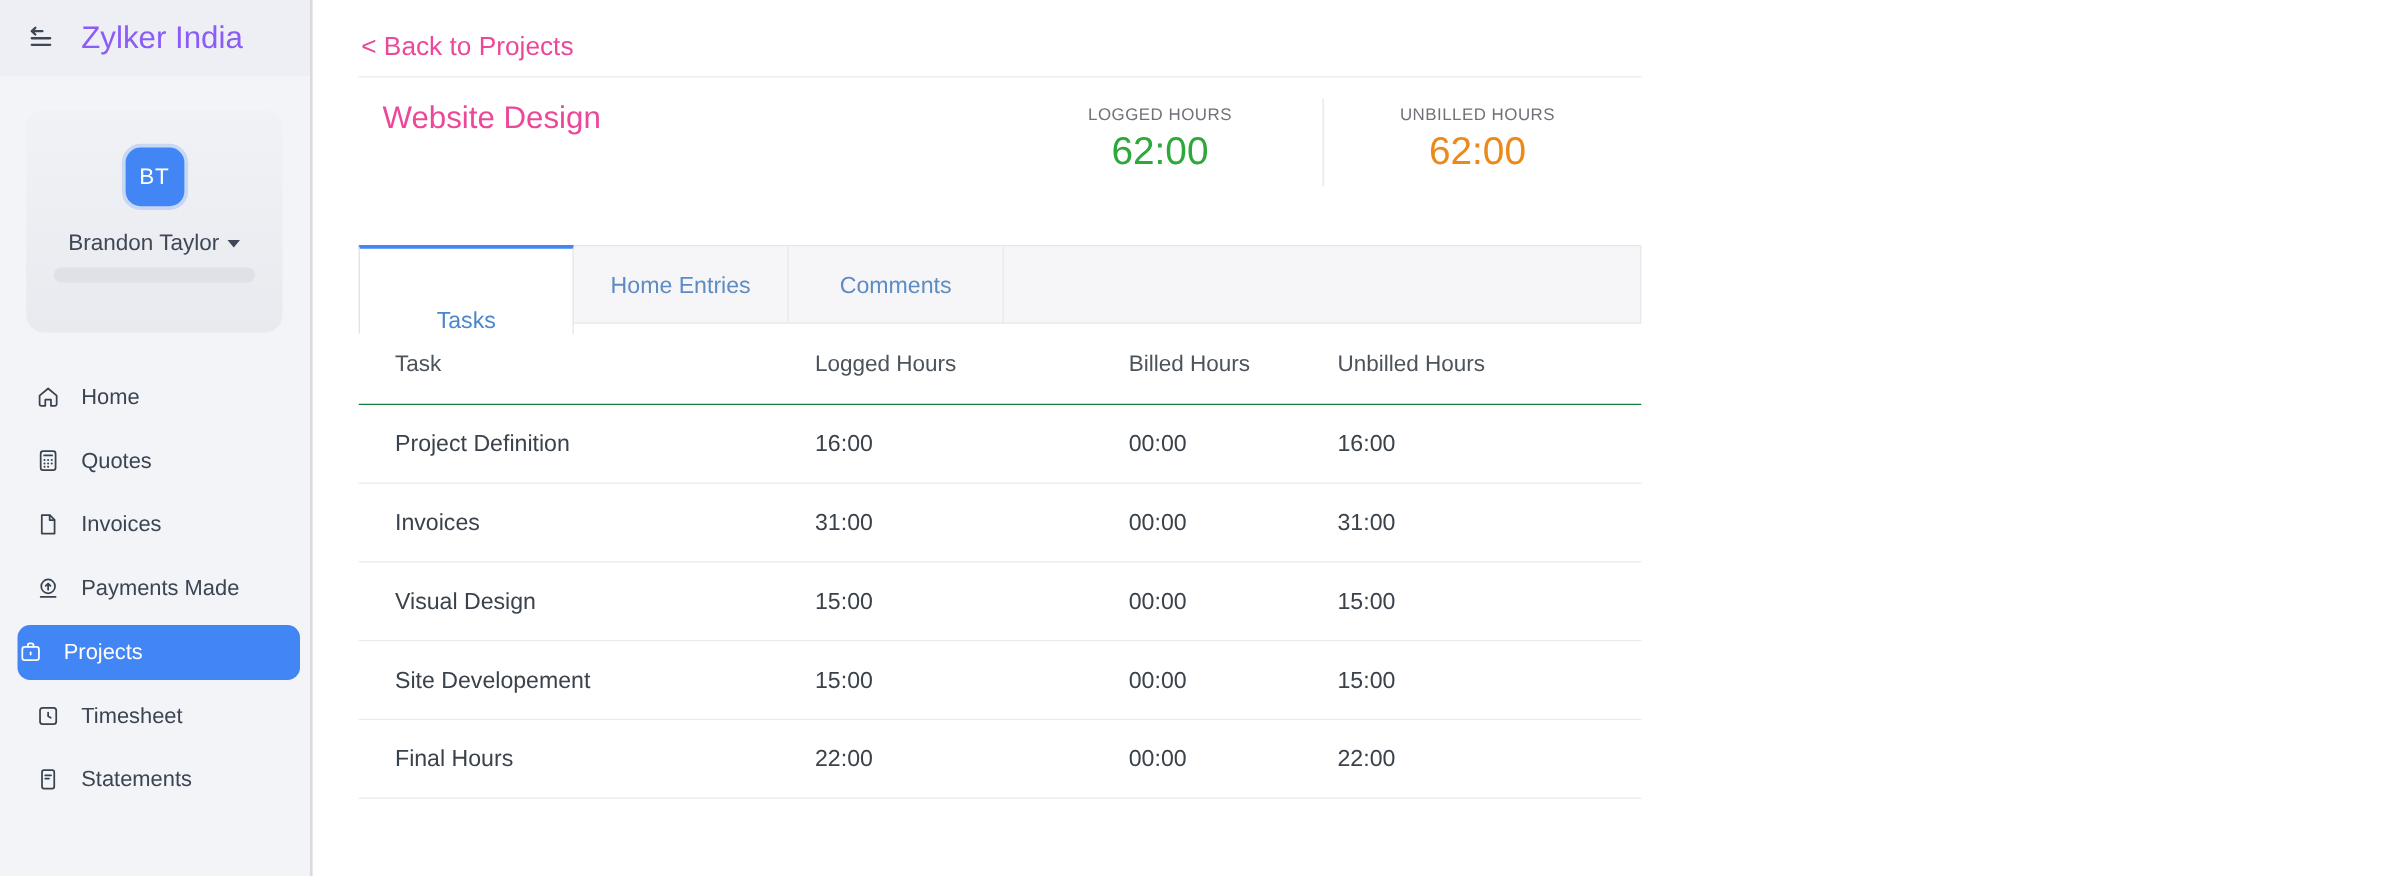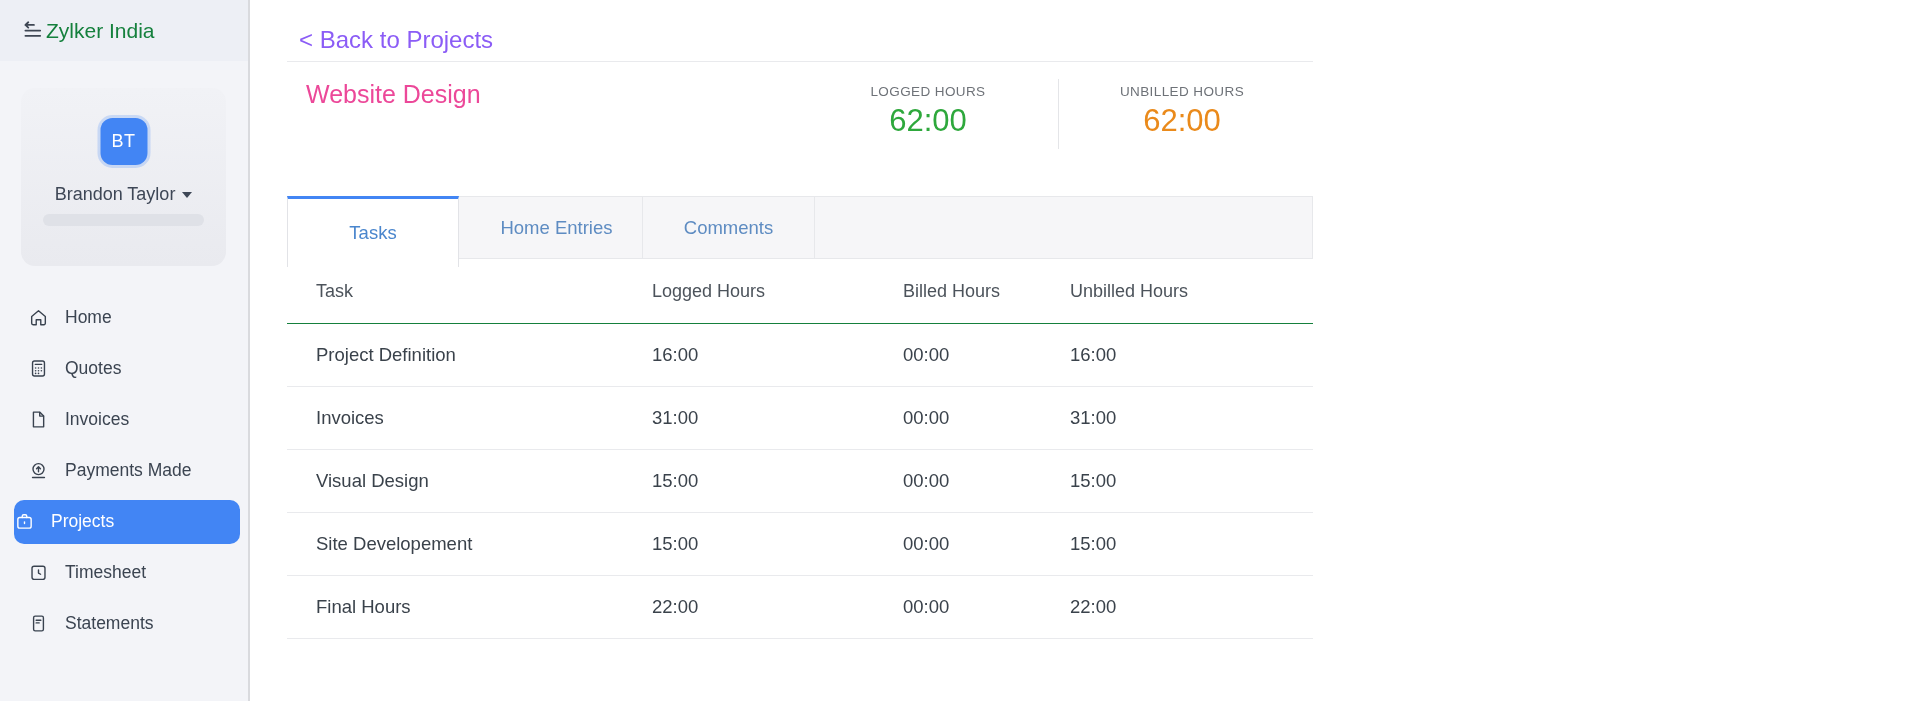--- a/index.html
+++ b/index.html
@@ -6,21 +6,21 @@
   .screen{position:relative;width:1918px;height:701px;overflow:hidden;
           font-family:"Liberation Sans","DejaVu Sans",sans-serif;background:#ffffff;}
 
   
   .sidebar{position:absolute;left:0;top:0;width:250px;height:701px;
            background:#f3f4f8;border-right:2px solid #d9dade;box-sizing:border-box;}
   .topbar{height:61px;background:#edeff5;display:flex;align-items:center;padding-left:20px;}
   .collapse-btn{width:24px;height:24px;display:flex;align-items:center;justify-content:center;
                 color:#3e4653;cursor:pointer;background:none;border:none;padding:0;}
   .collapse-btn svg{width:23px;height:23px;}
-  .company{margin-left:2px;font-size:21px;color:#15803d;font-weight:500;}
+  .company{margin-left:21px;font-size:25px;color:#8b5cf6;font-weight:500;}
 
   .user-card{position:absolute;left:21px;top:88px;width:205px;height:178px;border-radius:14px;
              background:linear-gradient(180deg,#f1f2f6 0%,#e9eaef 100%);}
   .avatar{position:absolute;left:50%;transform:translateX(-50%);top:30px;width:47px;height:47px;
           border-radius:12px;background:#4285f4;color:#fff;display:flex;align-items:center;
           justify-content:center;font-size:18px;letter-spacing:.5px;
           box-shadow:0 0 0 3px rgba(66,133,244,.22);}
   .user-name{position:absolute;top:96px;width:100%;text-align:center;font-size:18px;color:#3e4756;
              cursor:pointer;}
   .caret{display:inline-block;margin-left:7px;width:0;height:0;border-left:5px solid transparent;
@@ -30,37 +30,37 @@
 
   .nav{position:absolute;top:292px;left:0;width:248px;}
   .nav-item{height:51px;display:flex;align-items:center;padding-left:28px;color:#3b4451;
             font-size:17.5px;cursor:pointer;box-sizing:border-box;}
   .nav-item svg{width:21px;height:21px;margin-right:16px;flex:none;color:#39424f;}
   .nav-item.active{height:44px;margin:3.5px 8px 3.5px 14px;padding-left:0;border-radius:10px;
                    background:#4285f4;color:#fff;font-weight:500;}
   .nav-item.active svg{color:#fff;}
 
   
-  .back-link{position:absolute;left:289px;top:26px;font-size:24px;color:#8b5cf6;cursor:pointer;
-             text-decoration:none;margin-left:10px;}
+  .back-link{position:absolute;left:289px;top:26px;font-size:21px;color:#ec4899;cursor:pointer;
+             text-decoration:none;}
   .header-divider{position:absolute;left:287px;top:61px;width:1026px;height:1px;background:#e9eaed;}
   .project-title{position:absolute;left:306px;top:80px;font-size:25px;color:#ec4899;font-weight:500;}
 
   .metric{position:absolute;top:84px;width:220px;text-align:center;}
   .metric .label{font-size:13.5px;color:#6e7278;letter-spacing:.4px;}
   .metric .value{font-size:31px;margin-top:4px;}
   .metric-divider{position:absolute;left:1058px;top:79px;width:1px;height:70px;background:#e4e5e8;}
 
   .tabs{position:absolute;left:287px;top:196px;width:1026px;height:63px;background:#f6f6f8;
         border:1px solid #e7e8eb;box-sizing:border-box;display:flex;}
   .tab{width:172px;height:100%;display:flex;align-items:center;justify-content:center;
        font-size:18.5px;color:#5e8cc2;border-right:1px solid #e7e8eb;box-sizing:border-box;
        cursor:pointer;}
-  .tab.active{background:#fff;height:71px;margin:-1px 12px 0 -1px;border:1px solid #e2e3e7;
-              border-top:3px solid #4285f4;border-bottom:none;color:#4a86cd;z-index:2;}
+  .tab.active{background:#fff;height:71px;margin:-1px 0 0 -1px;border:1px solid #e2e3e7;
+              border-top:3px solid #4285f4;border-bottom:none;color:#4a86cd;z-index:2;align-items:flex-end;}
 
   .table{position:absolute;left:287px;top:259px;width:1026px;}
   .thead,.trow{display:grid;grid-template-columns:336px 251px 167px 1fr;padding-left:29px;
                align-items:center;box-sizing:border-box;}
   .thead{height:65px;font-size:18px;color:#4c535b;border-bottom:1px solid #15803d;}
   .trow{height:63px;font-size:18.5px;color:#3a424b;border-bottom:1px solid #e9eaed;}
 </style>
 </head>
 <body>
 

